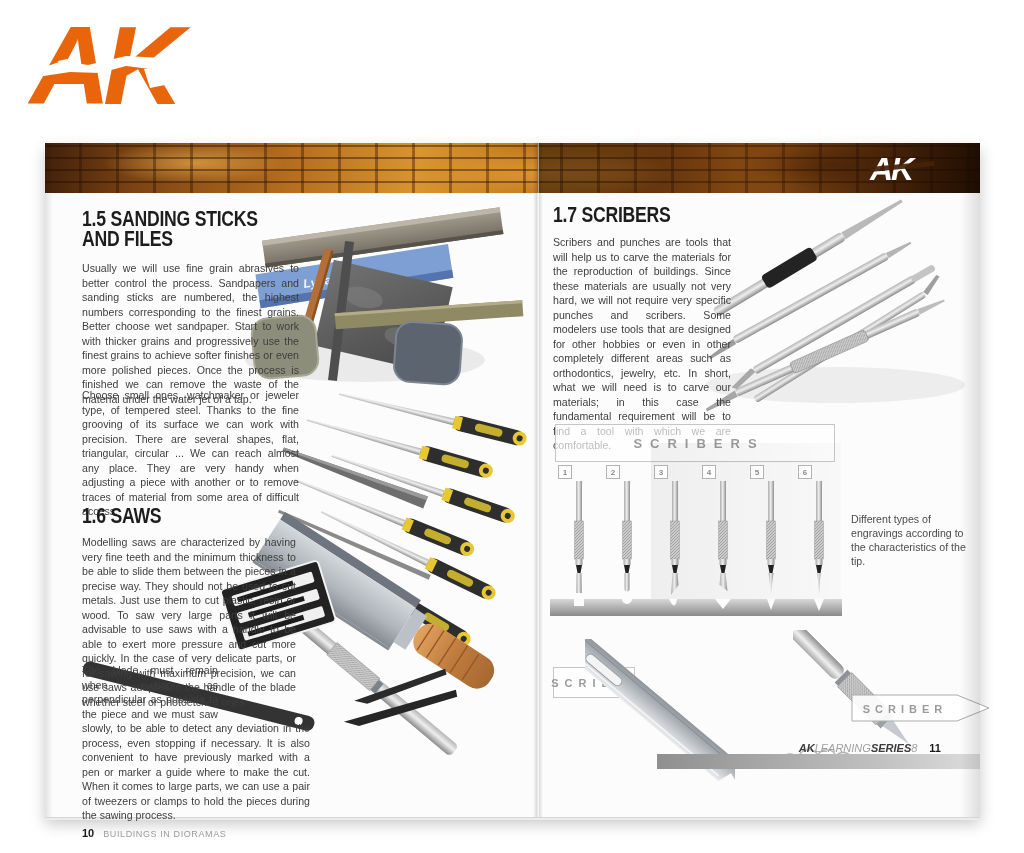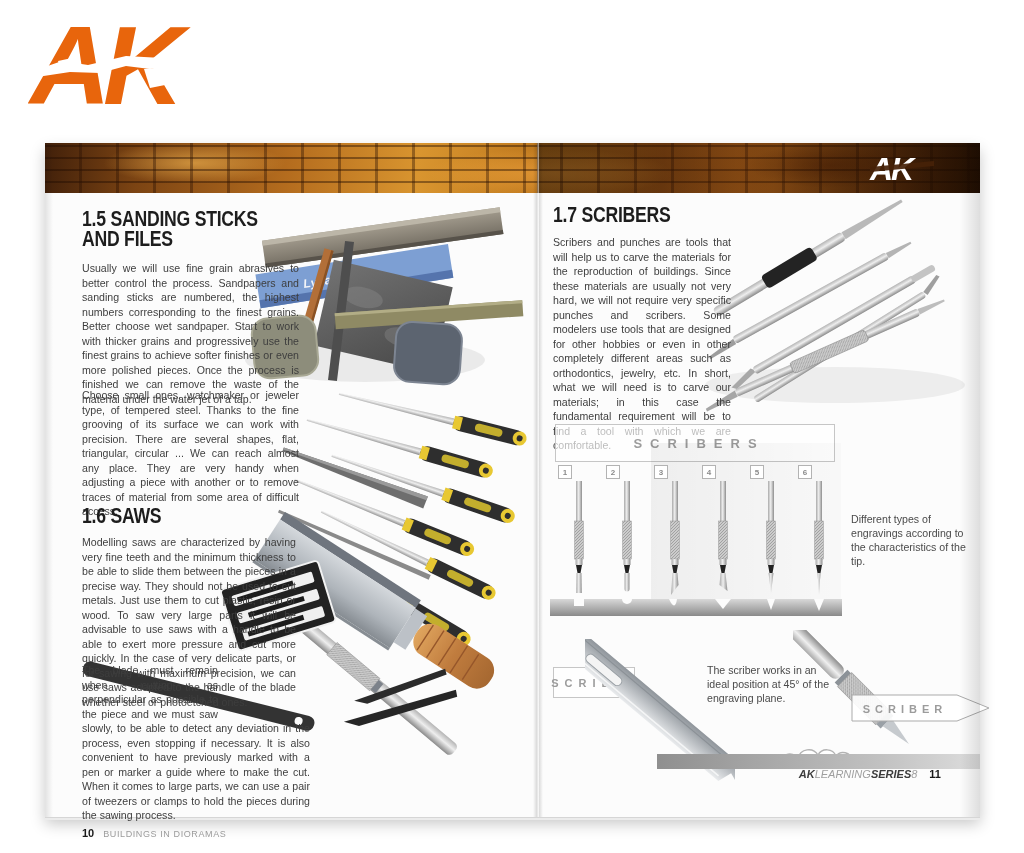--- a/index.html
+++ b/index.html
@@ -42,21 +42,21 @@
   .tools-row{position:absolute;left:510px;top:322px;width:288px;height:140px;}
   .tool-col{position:absolute;top:0;width:48px;height:140px;}
   .num-badge{position:absolute;left:3px;top:0;width:12px;height:12px;border:1px solid #b3b3b3;
     background:#fff;color:#8b8b8b;font-size:8px;font-weight:bold;
     display:flex;align-items:center;justify-content:center;}
   .tool-svg{position:absolute;left:11px;top:16px;}
   
   .footer-left{position:absolute;left:37px;top:636px;font-size:11px;color:#1a1a1a;margin-top:48px;}
   .footer-left .pn{font-weight:bold;}
   .footer-left .bt{font-size:9px;color:#9b9b9b;letter-spacing:.6px;margin-left:9px;}
-  .footer-right{position:absolute;left:700px;top:625px;width:196px;text-align:right;
+  .footer-right{position:absolute;left:700px;top:599px;width:196px;text-align:right;
     font-size:11px;font-style:italic;color:#9f9f9f;}
   .footer-right .b{font-weight:bold;color:#3c3c3c;}
   .footer-right .pn{font-style:normal;font-weight:bold;color:#1a1a1a;margin-left:12px;}
   .abs{position:absolute;}
 </style>
 </head>
 <body>
 
 <svg width="0" height="0" style="position:absolute" aria-hidden="true">
   <defs>
@@ -394,21 +394,20 @@
 
   <svg class="abs" style="left:540px;top:496px" width="150" height="152" viewBox="0 0 150 152">
     <g transform="rotate(-50 75 76)">
       <polygon points="62,-40 89,-48 89,185 70,185 76,168 62,163" fill="url(#steelDiag)"></polygon>
       <rect x="69" y="-18" width="9" height="44" rx="4.5" fill="#f4f4f4" stroke="#9aa0a5" stroke-width="1"></rect>
       <line x1="66" y1="-35" x2="66" y2="160" stroke="#ffffff" stroke-width="1.6" opacity=".7"></line>
       <line x1="84" y1="-44" x2="84" y2="182" stroke="#7e848a" stroke-width="1.2" opacity=".6"></line>
     </g>
   </svg>
 
-  <div class="caption" style="left:662px;top:521px;width:130px">The scriber works in an ideal position at 45° of the engraving plane.</div>
 
   <svg class="abs" style="left:748px;top:487px" width="165" height="160" viewBox="0 0 165 160">
     <g transform="rotate(-45 82 80)">
       <rect x="74" y="-34" width="16" height="66" rx="7" fill="url(#metalV)"></rect>
       <rect x="73" y="32" width="18" height="5" fill="#8c9298"></rect>
       <rect x="72" y="37" width="20" height="54" fill="url(#knurl)" stroke="#8e8e8e" stroke-width=".6"></rect>
       <rect x="73" y="91" width="18" height="6" fill="#9aa0a6"></rect>
       <polygon points="76,97 88,97 82,128" fill="#c6cace"></polygon>
     </g>
   </svg>

